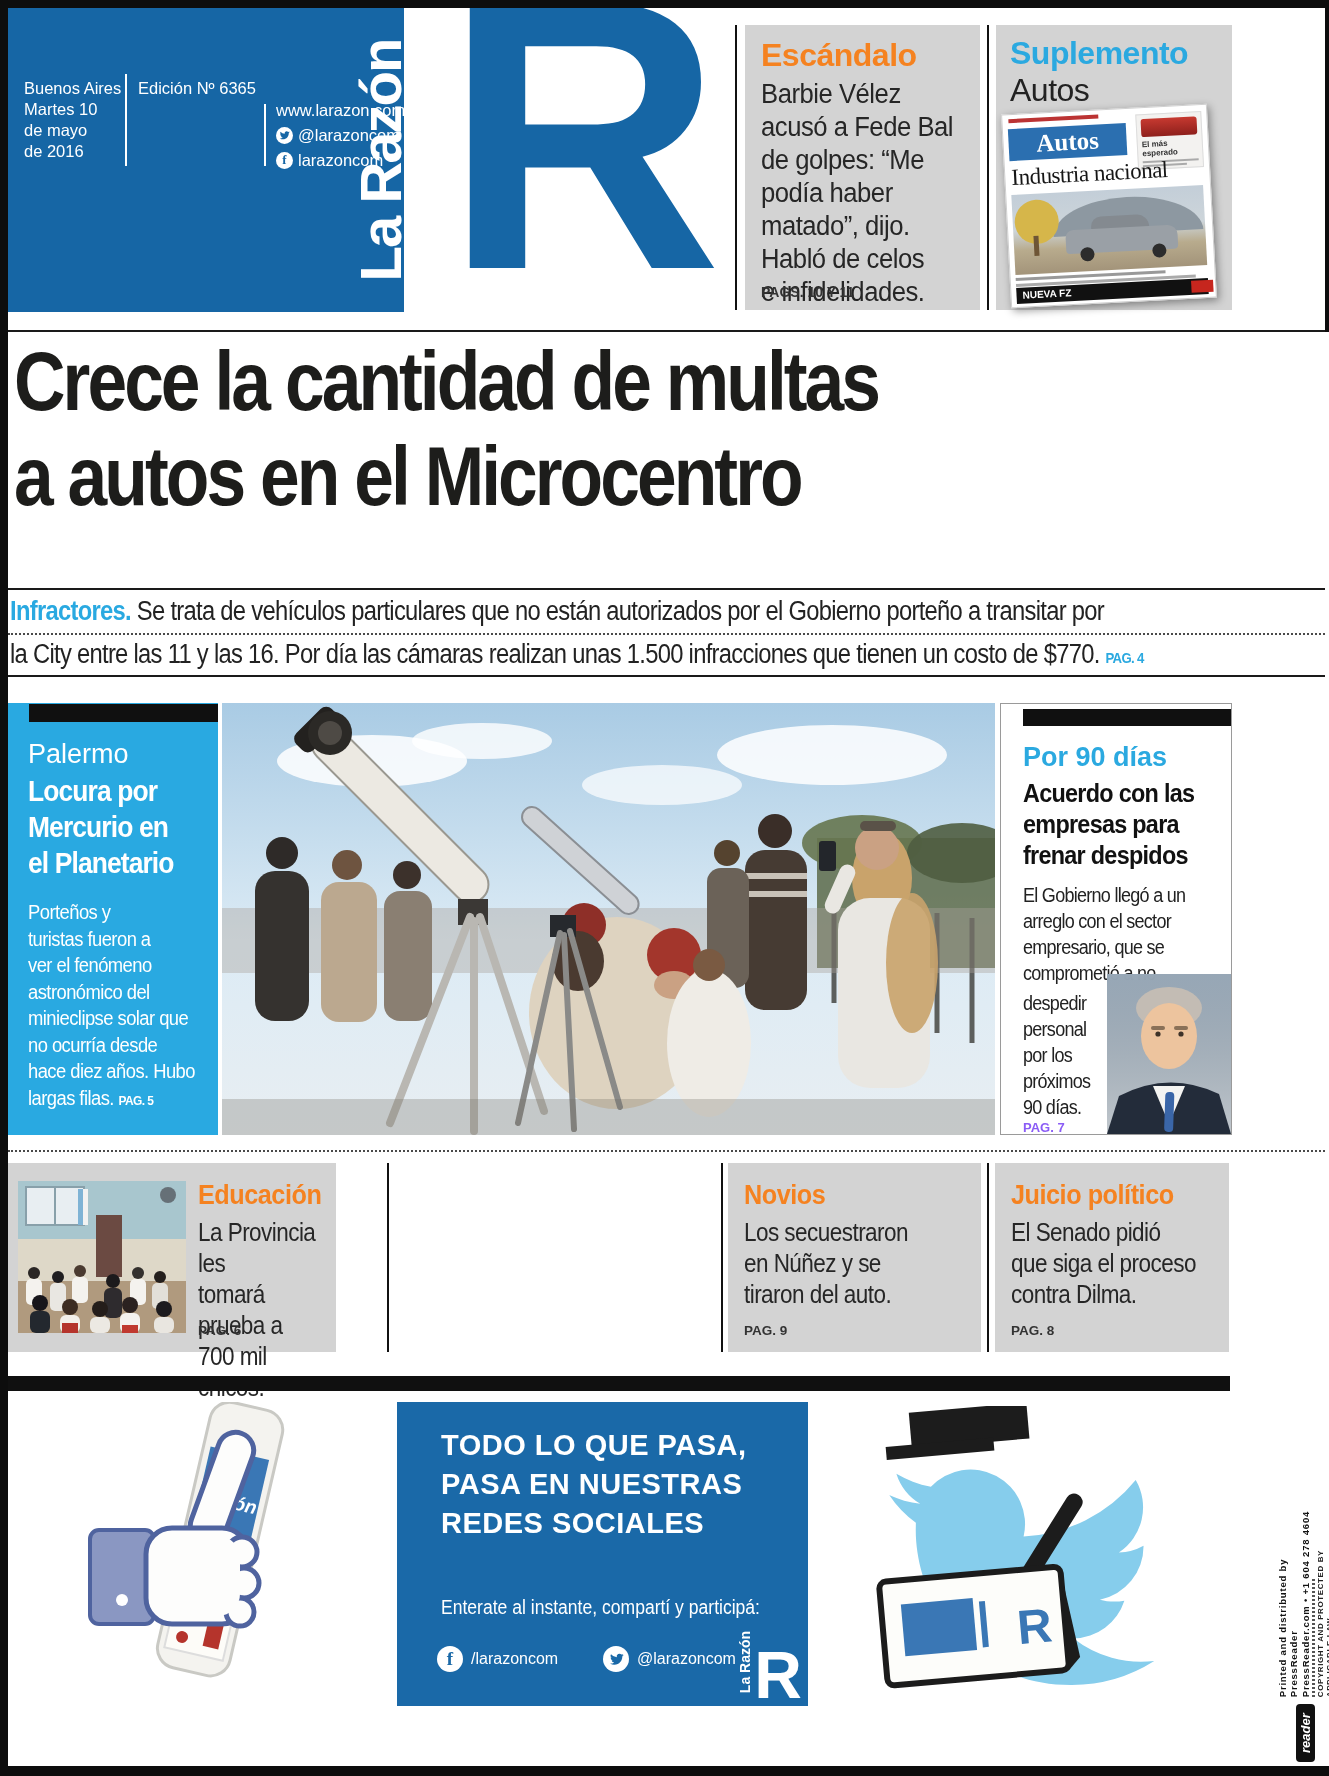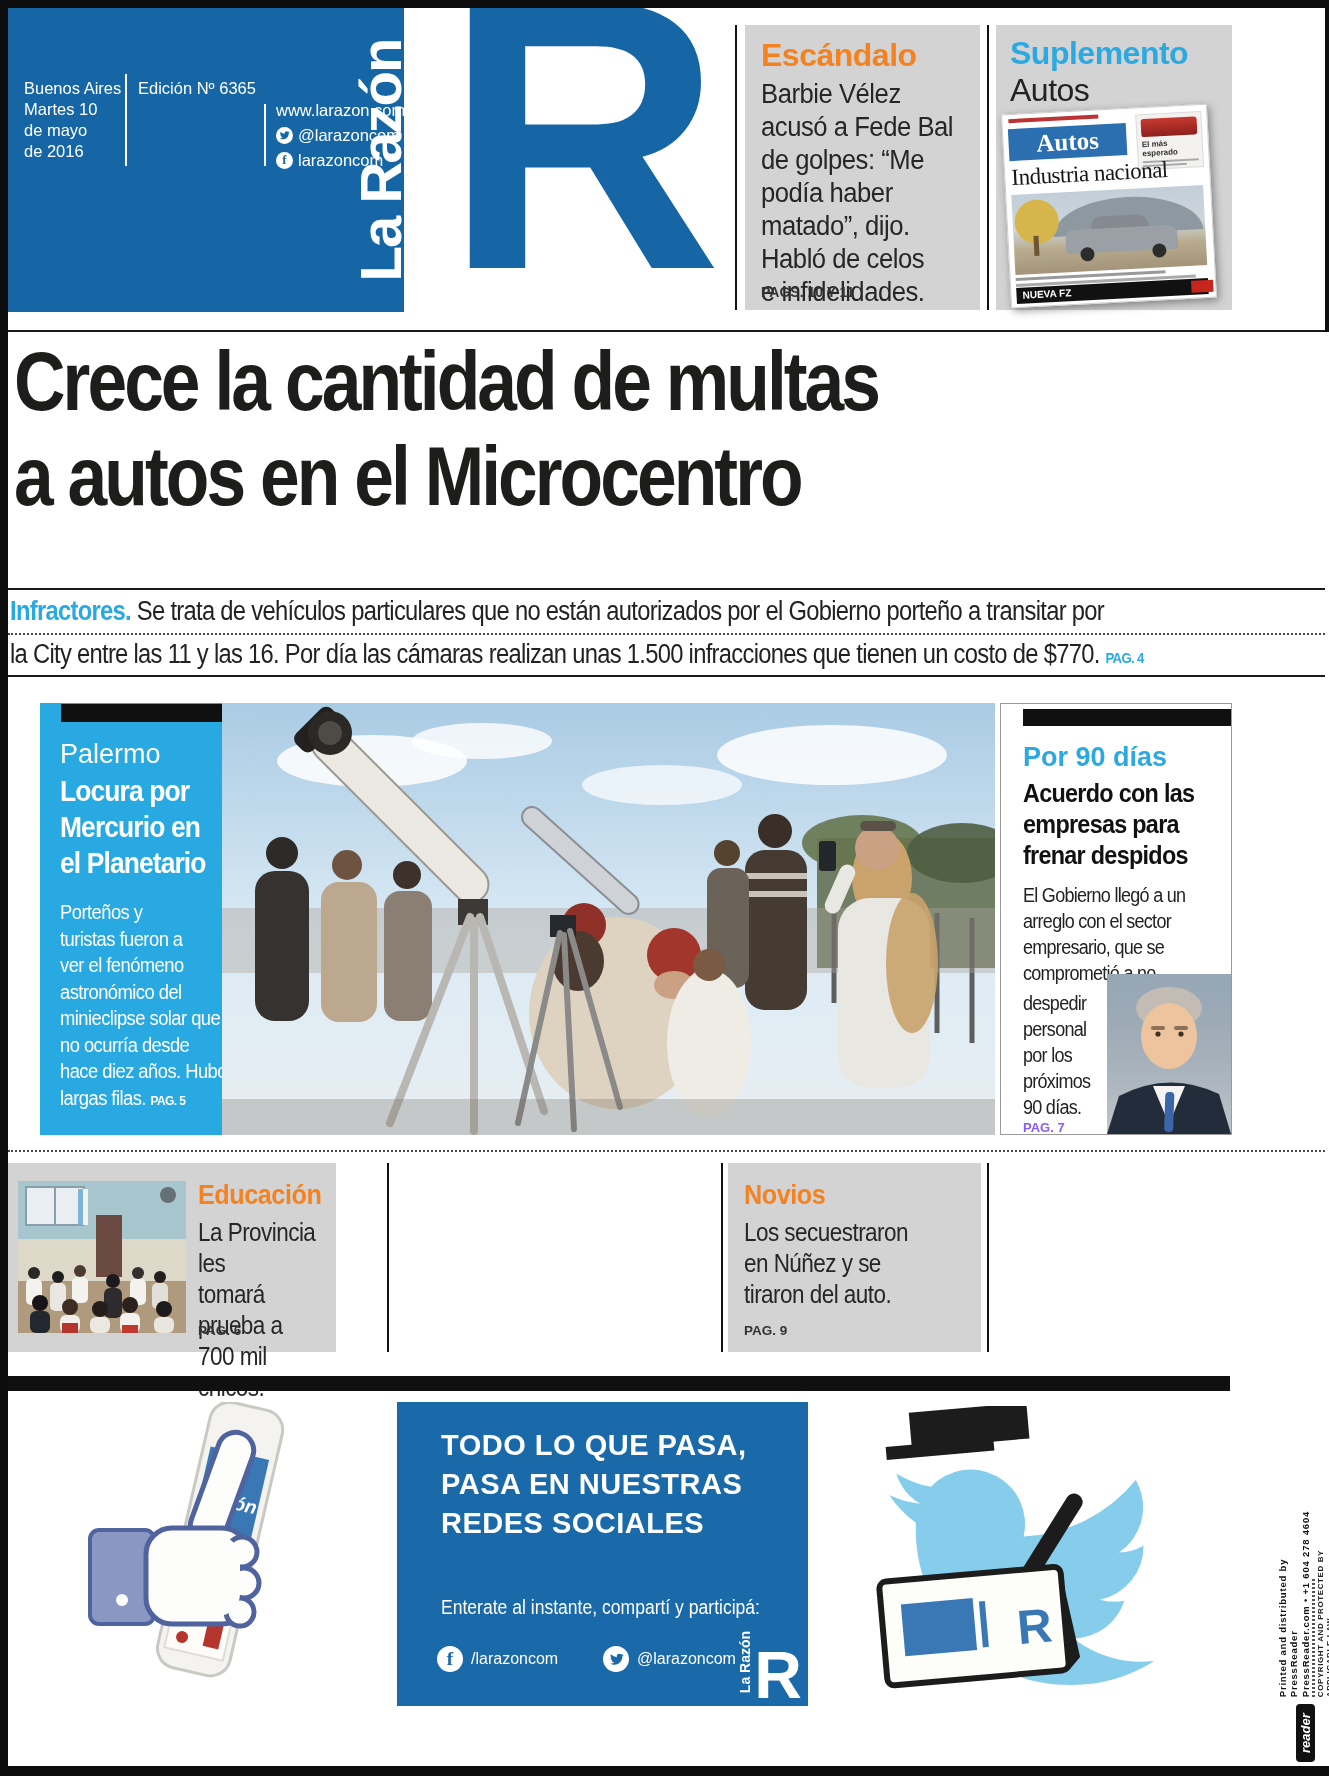--- a/index.html
+++ b/index.html
@@ -81,21 +81,21 @@
   .lead{color:#29a9e1;font-weight:bold;}
   .dotted{border-top:2px dotted #4a4a4a;height:0;}
   .dot-a{left:8px;top:633px;width:1317px;}
   .deck2{left:10px;top:639px;width:1317px;font-size:27px;color:#222;letter-spacing:-.8px;
     transform:scaleX(.88);transform-origin:left top;white-space:nowrap;}
   .deck2 .pag,.deck-pag{color:#2ba9e0;font-weight:bold;font-size:15px;}
   .rule-c{left:8px;top:675px;width:1317px;}
   .credit{left:8px;top:721px;width:972px;text-align:right;font-size:11px;color:#4a4a4a;letter-spacing:.6px;}
 
   
-  .palermo{left:8px;top:703px;width:210px;height:432px;background:#29a9e1;color:#fff;margin-left:32px;}
+  .palermo{left:8px;top:703px;width:210px;height:432px;background:#29a9e1;color:#fff;}
   .pal-bar{position:absolute;left:21px;top:1px;width:189px;height:18px;background:#101010;}
   .pal-kick{position:absolute;left:20px;top:36px;font-size:27px;}
   .pal-title{position:absolute;left:20px;top:70px;font-size:30px;font-weight:bold;line-height:36px;letter-spacing:-1px;transform:scaleX(.88);transform-origin:left top;}
   .pal-body{position:absolute;left:20px;top:196px;font-size:20px;line-height:26.5px;letter-spacing:-.6px;transform:scaleX(.92);transform-origin:left top;width:205px;}
   .pal-body .pag{color:#fff;font-size:13px;}
 
   .mainphoto{left:222px;top:703px;width:773px;height:432px;overflow:hidden;background:#cfe0ee;}
 
   .agree{left:1000px;top:703px;width:232px;height:432px;background:#fff;border:1px solid #9a9a9a;box-sizing:border-box;}
   .agr-bar{position:absolute;left:22px;top:5px;right:0;height:17px;background:#101010;}
@@ -450,20 +450,27 @@
   <div class="abs brule br1"></div>
   <div class="abs brule br2"></div>
   <div class="abs brief b3">
     <div class="bkick">Novios</div>
     <div class="btxt pl">Los secuestraron
 en Núñez y se
 tiraron del auto.</div>
     <div class="bpag">PAG. 9</div>
   </div>
   <div class="abs brule br3"></div>
+  <div class="abs brief b4">
+    <div class="bkick">Juicio político</div>
+    <div class="btxt pl">El Senado pidió
+que siga el proceso
+contra Dilma.</div>
+    <div class="bpag">PAG. 8</div>
+  </div>
 
   <div class="abs blackbar"></div>
 
   <div class="abs likeicon">
     <svg width="220" height="300" viewBox="0 0 220 300">
       <g transform="rotate(13 130 150)">
         <rect x="96" y="0" width="74" height="272" rx="20" fill="#f4f3ef" stroke="#c9c9c4" stroke-width="3"></rect>
         <rect x="103" y="48" width="60" height="100" fill="#3a77b5"></rect>
         <text x="133" y="104" text-anchor="middle" font-family="Liberation Sans, sans-serif" font-style="italic" font-weight="bold" font-size="19" fill="#fff">Razón</text>
         <rect x="103" y="190" width="60" height="64" fill="#fdfcf8" stroke="#ddd" stroke-width="2"></rect>

